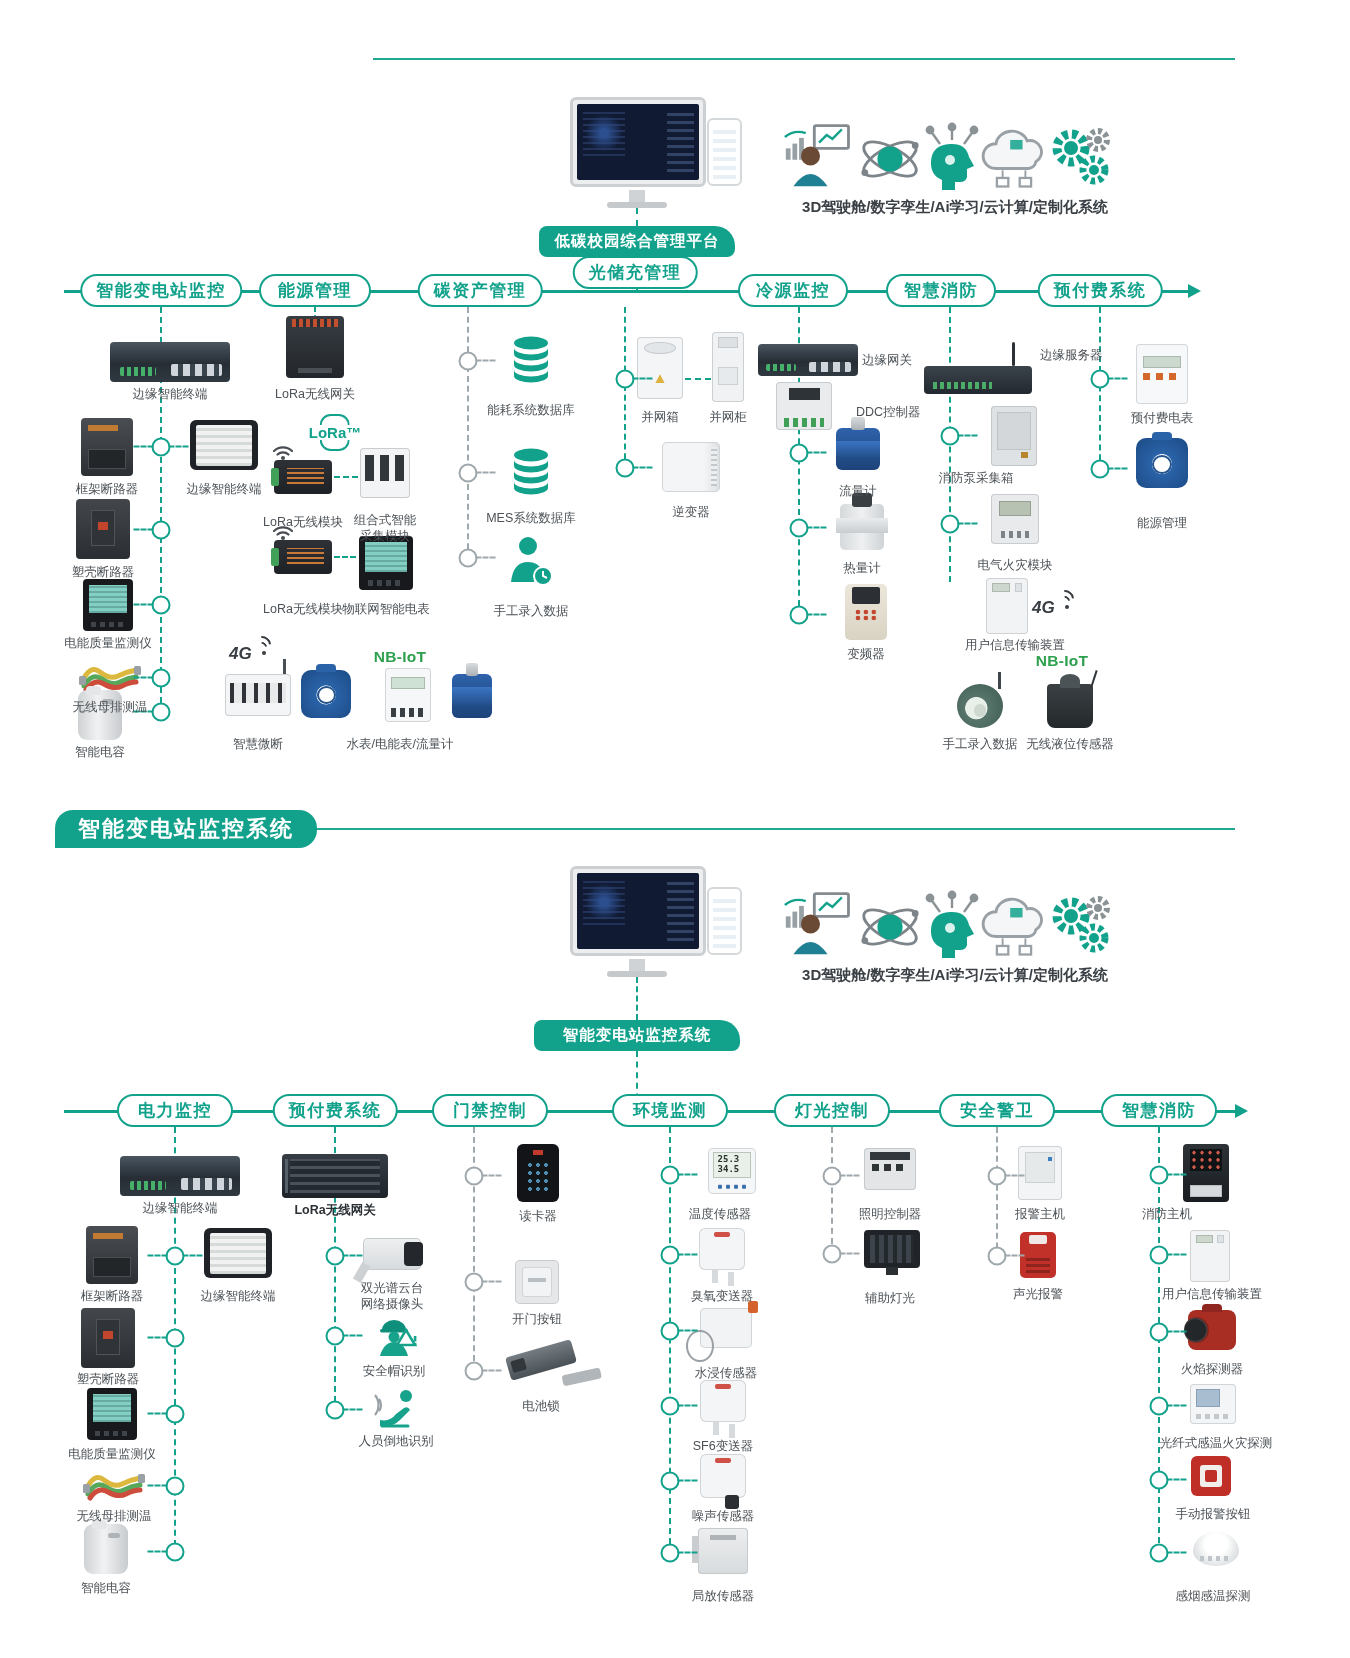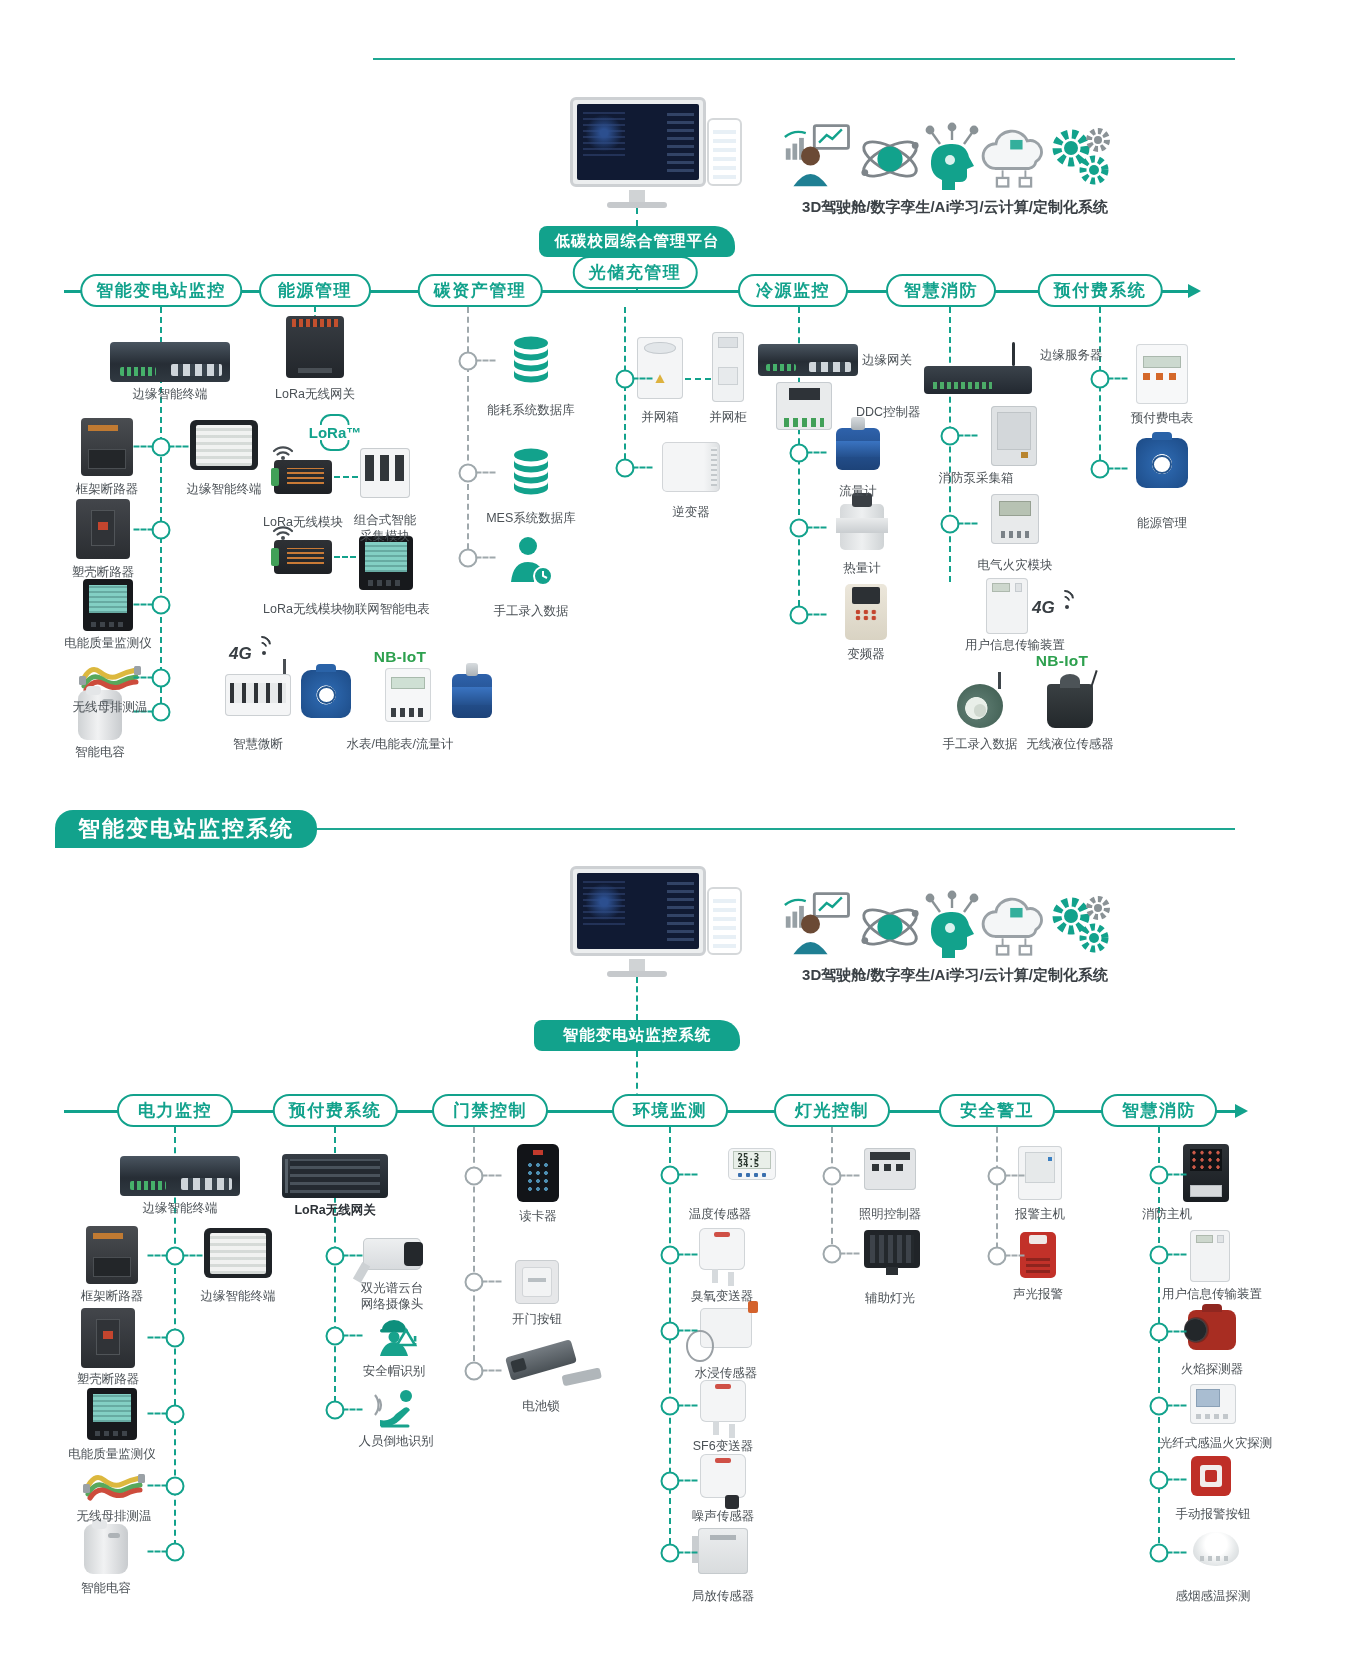--- a/index.html
+++ b/index.html
@@ -597,21 +597,21 @@
   <div class="lbl" style="left:538px;top:1208px">读卡器</div>
   <i class="circ gray" style="left:474px;top:1282px"></i>
   <div class="dev d-btn" style="left:537px;top:1260px;width:44px;height:44px"></div>
   <div class="lbl" style="left:537px;top:1311px">开门按钮</div>
   <i class="circ gray" style="left:474px;top:1371px"></i>
   <div class="dev d-lock" style="left:541px;top:1348px;width:68px;height:24px"></div>
   <div class="lbl" style="left:541px;top:1398px">电池锁</div>
 
   <i class="vline" style="left:670px;top:1127px;height:427px"></i>
   <i class="circ" style="left:670px;top:1175px"></i>
-  <div class="dev d-th" style="left:752px;top:1148px;width:48px;height:32px">
+  <div class="dev d-th" style="left:732px;top:1148px;width:48px;height:46px">
       <b class="lcd" style="top:15%">25.3</b>
       <b class="lcd" style="top:38%">34.5</b>
     </div>
   <div class="lbl" style="left:720px;top:1206px">温度传感器</div>
   <i class="circ" style="left:670px;top:1255px"></i>
   <div class="dev d-trans" style="left:722px;top:1228px;width:46px;height:42px"></div>
   <div class="lbl" style="left:722px;top:1288px">臭氧变送器</div>
   <i class="circ" style="left:670px;top:1331px"></i>
   <div class="dev d-leak" style="left:726px;top:1308px;width:52px;height:40px"></div>
   <div class="lbl" style="left:726px;top:1365px">水浸传感器</div>

